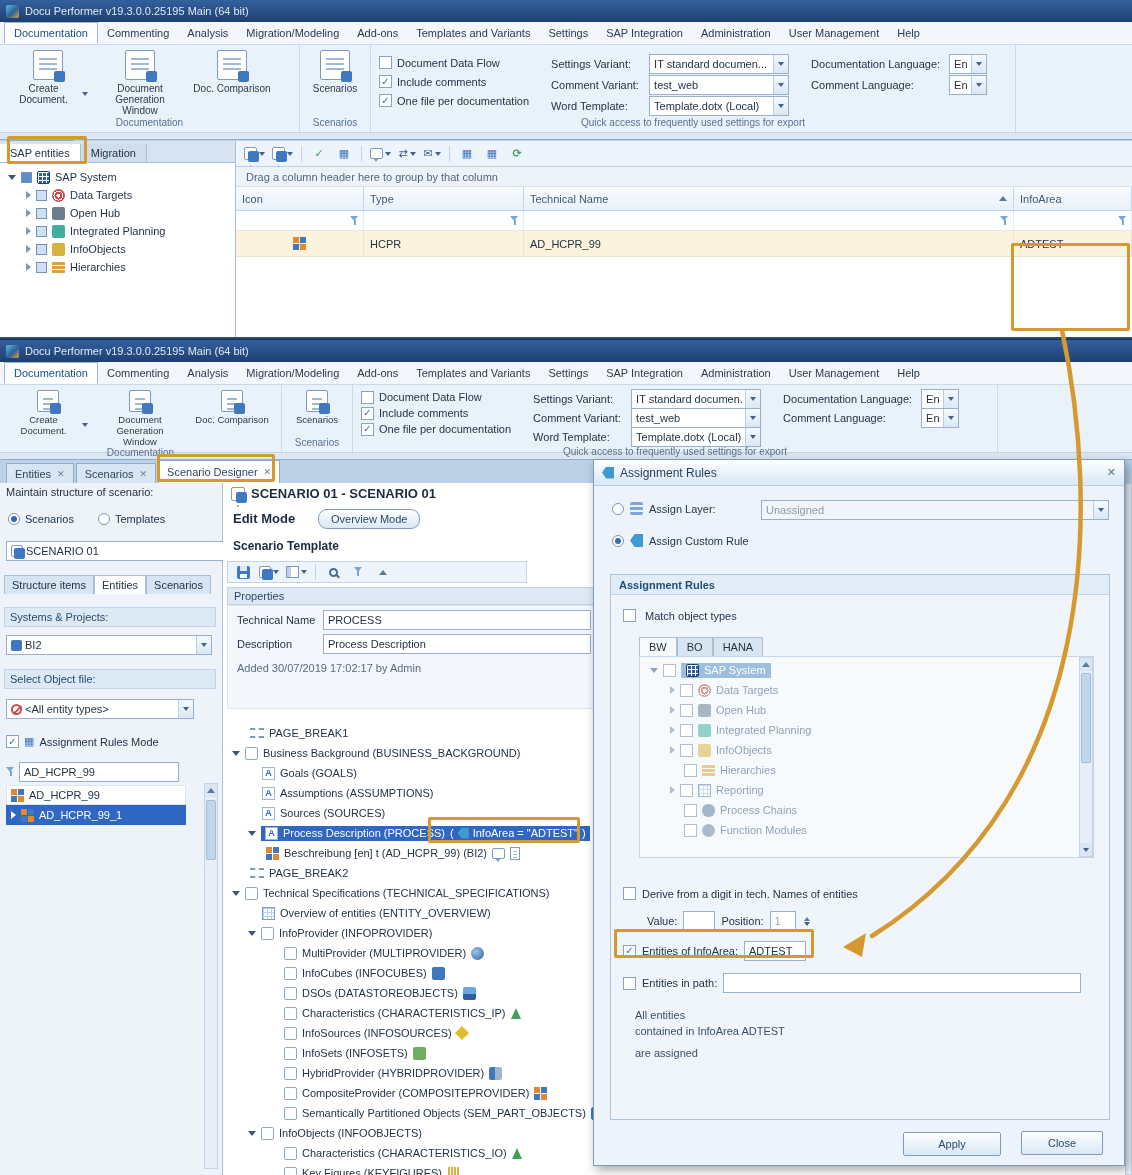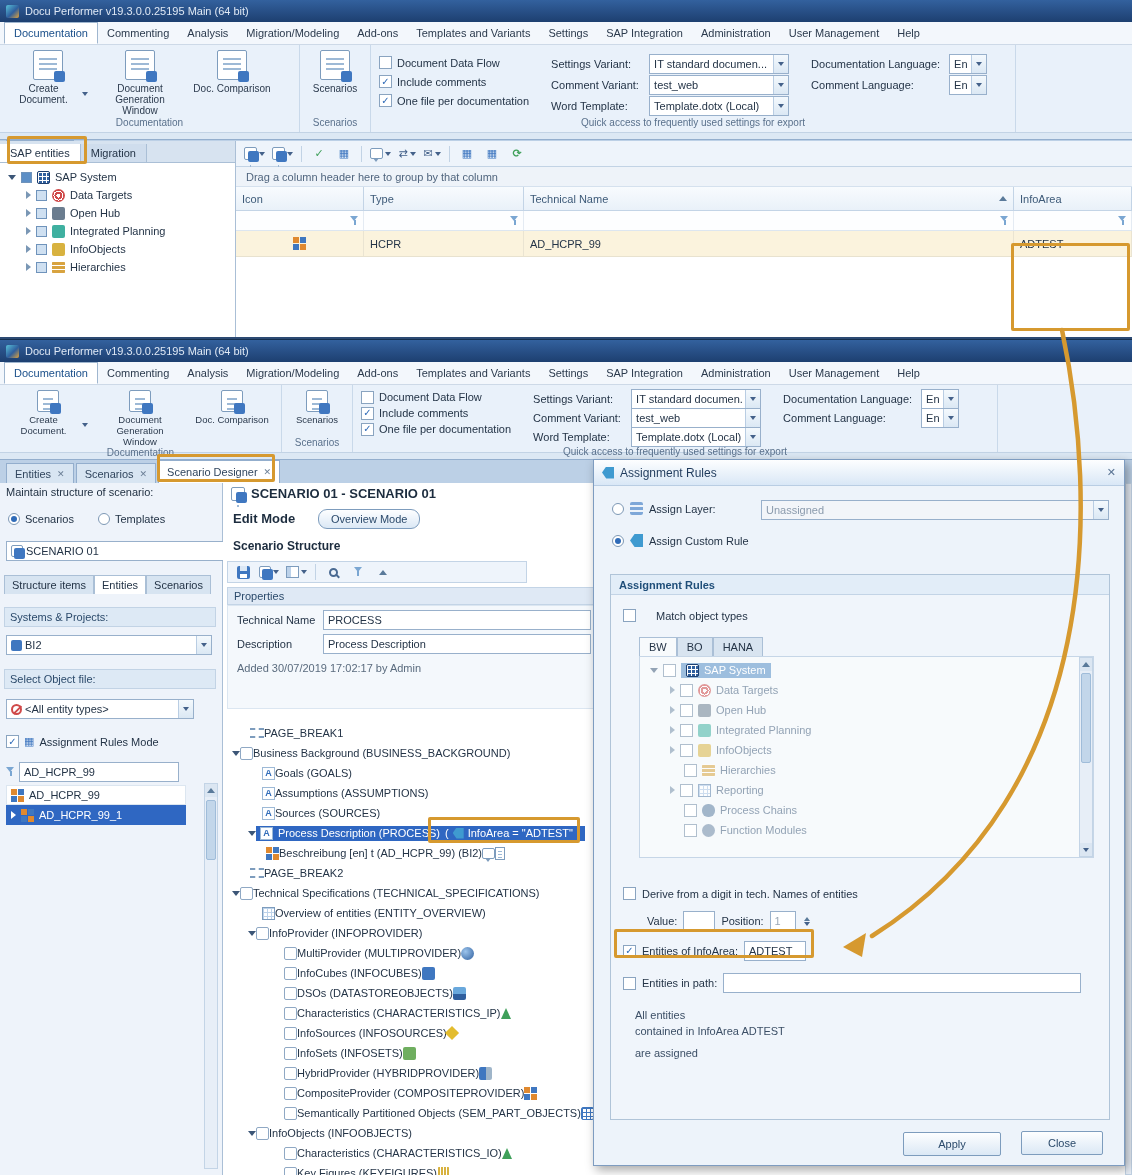--- a/index.html
+++ b/index.html
@@ -133,21 +133,21 @@
   .g-dark{color:#44618a}
 
   
   .sidebar{position:absolute;left:0;top:143px;bottom:0;width:223px;background:#eef3fa;border-right:1px solid #aabfd6}
   .sband{position:absolute;left:4px;right:6px;height:20px;background:#dde9f5;border:1px solid #c2d3e5;display:flex;align-items:center;padding-left:5px;color:#2b4a6b}
   .stab{padding:3px 7px;background:#d7e4f1;border:1px solid #aabfd6;border-bottom:none;cursor:pointer}
   .stab.active{background:#fff}
   .lrow{position:absolute;left:6px;width:180px;height:20px;display:flex;align-items:center;gap:5px;background:#fff;border:1px solid #dce6f0;padding:0 4px;white-space:nowrap;cursor:pointer}
   .lrow.selected{background:#2f67c2;color:#fff;border-color:#2f67c2}
   .main{position:absolute;left:223px;top:143px;right:0;bottom:0;background:#fff}
-  .tr{position:absolute;display:flex;align-items:center;height:20px;white-space:nowrap}
+  .tr{position:absolute;display:flex;align-items:center;gap:5px;height:20px;white-space:nowrap}
   .selwrap{background:#2f67c2;color:#fff;padding:1px 4px;display:flex;gap:5px;align-items:center}
   .propshead{background:#dfe9f5;border:1px solid #c3d4e6;height:18px;display:flex;align-items:center;padding-left:6px;color:#2b4a6b}
   .mtb{position:absolute;height:22px;background:#eef4fb;border:1px solid #c3d4e6;display:flex;align-items:center;gap:3px;padding:0 4px}
   .vscroll{position:absolute;background:#e7eef7;border:1px solid #c3d4e6}
   .sthumb{position:absolute;left:1px;right:1px;background:#c2d6ea;border:1px solid #9fbcd9;border-radius:2px}
   .sarr{position:absolute;left:0;right:0;height:13px;display:flex;align-items:center;justify-content:center;background:#dbe6f2}
 
   
   .dialog{position:absolute;left:593px;top:119px;width:532px;height:707px;background:#edf3fa;
     border:1px solid #7e9cc0;box-shadow:3px 4px 10px rgba(0,0,0,.35);z-index:20}
@@ -689,21 +689,21 @@
 
   <div class="main">
     <div class="abs fx" style="left:8px;top:3px;gap:6px">
       <i class="mi docL" style="width:14px;height:14px"></i>
       <span style="font-size:13px;font-weight:bold;color:#1c2c3e">SCENARIO 01 - SCENARIO 01</span>
     </div>
     <div class="abs" style="left:10px;top:28px;font-size:13px;font-weight:bold;color:#1c2c3e">Edit Mode</div>
     <div class="abs btn-std fx" style="left:95px;top:26px;padding:0 12px;height:20px;border-radius:9px">
           <span>Overview Mode</span>
         </div>
-    <div class="abs" style="left:10px;top:56px;font-size:12px;font-weight:bold;color:#1c2c3e">Scenario Structure</div>
+    <div class="abs" style="left:10px;top:56px;font-size:12px;font-weight:bold;color:#1c2c3e">Scenario Template</div>
     <div class="mtb" style="left:4px;top:78px;width:300px">
       <span class="tbtn">
             <i class="disk"></i>
           </span>
       <span class="tbtn">
             <i class="mi docL" style="width:12px;height:12px"></i>
             <i class="tdn"></i>
           </span>
       <span class="tbtn">
             <i class="pnl"></i>
@@ -868,21 +868,21 @@
           </span>
     </div>
     <div class="abs fx" style="left:18px;top:74px;gap:6px">
       <span class="radio sel"></span>
       <i class="mi tag"></i>
       <span>Assign Custom Rule</span>
     </div>
 
     <div class="gbox">
       <div class="gbox-h">Assignment Rules</div>
-      <div class="abs fx" style="left:12px;top:34px;gap:20px">
+      <div class="abs fx" style="left:12px;top:34px;gap:9px">
         <span class="cb"></span>
         <span>Match object types</span>
       </div>
       <div class="dtabstrip" style="left:28px;top:59px">
         <span class="dtab2 active">BW</span>
         <span class="dtab2">BO</span>
         <span class="dtab2">HANA</span>
       </div>
       <div class="dtree">
         <div class="drow" style="top:3px;left:10px">

